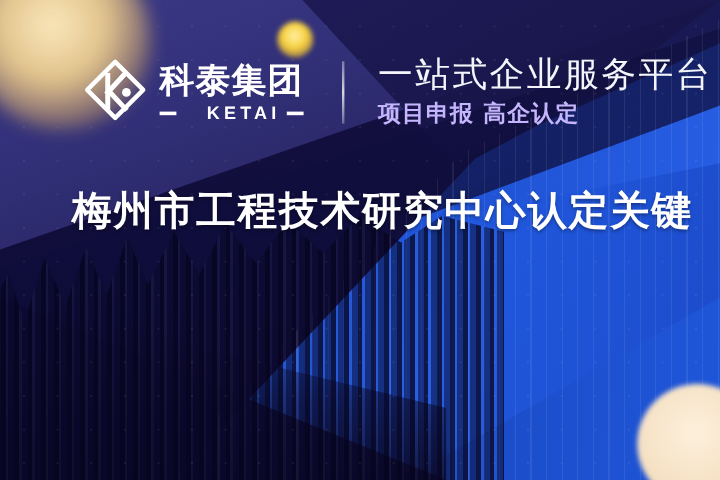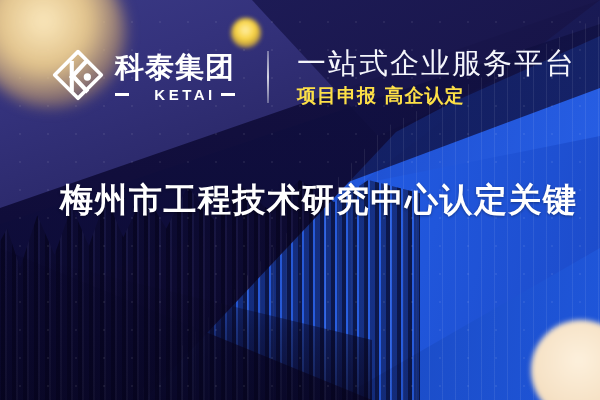--- a/index.html
+++ b/index.html
@@ -143,21 +143,21 @@
       #fdf0dc 0%, #f6e2c6 55%, #eed6b4 88%, #e7cda8 100%);
     filter:blur(2.4px);
   }
 
   
   .header {
     position:absolute;
     left:0; top:42px;
     width:600px; height:70px;
     display:flex; align-items:center;
-    padding-left:52px;
+    padding-left:70px;
     z-index:6;
   }
   .logo-group { display:flex; align-items:center; }
 
   .logo-mark {
     width:52px; height:56px;
     flex:0 0 auto;
     margin-right:11px;
   }
   .logo-word { display:flex; flex-direction:column; align-items:flex-start; }
@@ -192,21 +192,21 @@
     flex:0 0 auto;
   }
   .tagline { display:flex; flex-direction:column; }
   .tagline-main {
     font-size:29px; color:#f4f5fb; line-height:1.1;
     letter-spacing:2px;
     font-family:Liberation Serif, serif;
     font-weight:400;
   }
   .tagline-sub {
-    font-size:19px; color:#fde047; line-height:1.2;
+    font-size:19px; color:#c4b5fd; line-height:1.2;
     letter-spacing:1px; margin-top:4px;
     font-weight:bold;
     font-family:"DejaVu Sans","Liberation Sans",sans-serif;
   }
 
   
   .headline {
     position:absolute;
     left:60px; top:152px;
     width:500px;
@@ -214,21 +214,20 @@
   }
   .headline-line {
     font-size:33px;
     font-weight:bold;
     color:#ffffff;
     line-height:1.48;
     letter-spacing:1.5px;
     font-family:"DejaVu Sans","Liberation Sans",sans-serif;
     text-shadow:0 1px 3px rgba(0,0,0,.35);
     white-space:nowrap;
-    margin-top:24px;
   }
 </style>
 </head>
 <body>
 
 <div id="banner">
 
   <div class="bg-base"></div>
   <div class="bg-wedge-dark"></div>
   <div class="bg-band-blue-main"></div>

